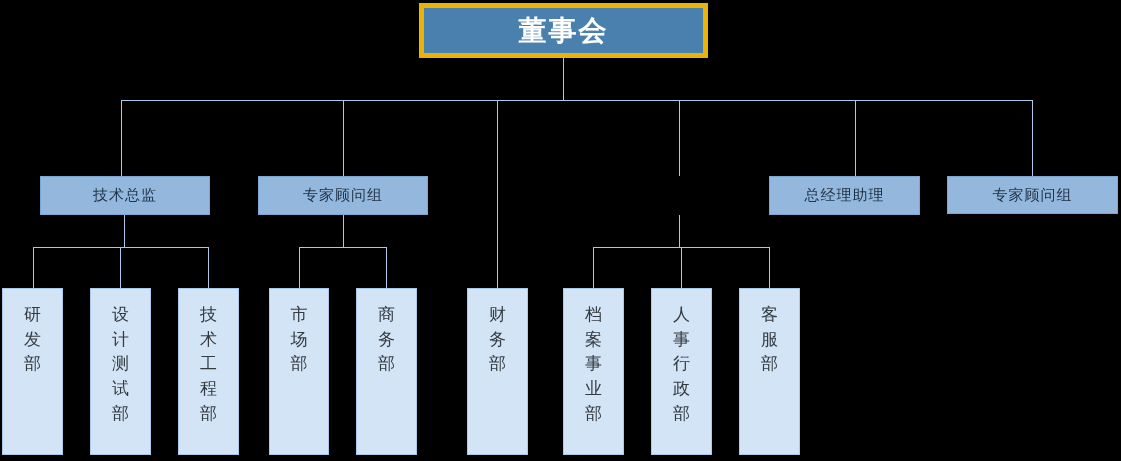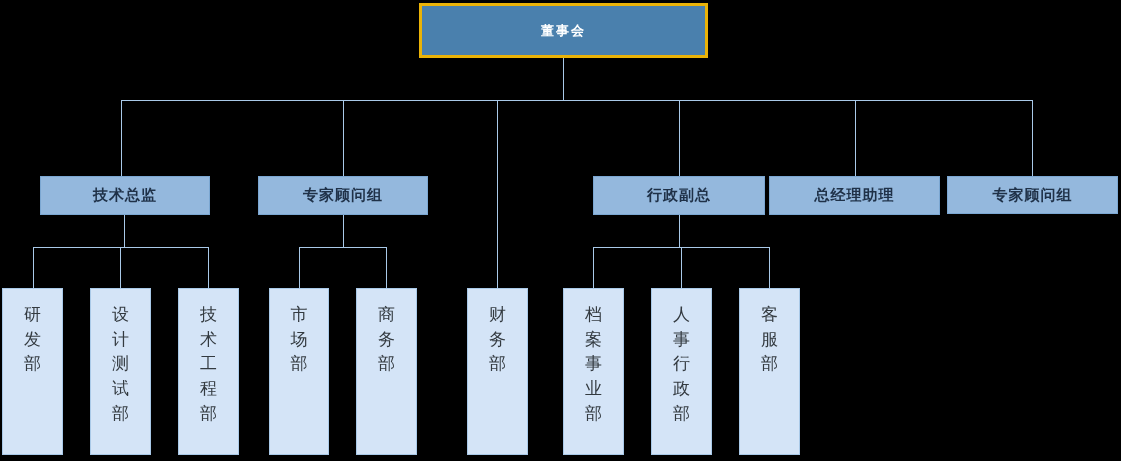--- a/index.html
+++ b/index.html
@@ -22,32 +22,32 @@
     position: absolute;
     box-sizing: border-box;
     display: flex;
     align-items: center;
     justify-content: center;
     text-align: center;
   }
 
   .node.level-0 {
     background: #4a80ad;
-    border: 3px solid #eab308;
+    border: 5px solid #eab308;
     color: #ffffff;
     font-weight: bold;
-    font-size: 13px;
+    font-size: 28px;
     letter-spacing: 2px;
   }
 
   .node.level-1 {
     background: #94b8dd;
     border: 1px solid #7ba7d2;
     color: #1f3148;
-    font-weight: bold;
+    font-weight: normal;
     font-size: 15px;
     letter-spacing: 1px;
   }
 
   .node.level-2 {
     background: #d4e4f7;
     border: 1px solid #a9c9e8;
     color: #333a40;
     font-weight: normal;
     font-size: 17px;
@@ -108,24 +108,21 @@
   <div class="node level-0" style="left:419px; top:3px; width:289px; height:55px;">
     <span>董事会</span>
   </div>
 
   <div class="node level-1" style="left:40px; top:176px; width:170px; height:39px;">
     <span>技术总监</span>
   </div>
   <div class="node level-1" style="left:258px; top:176px; width:170px; height:39px;">
     <span>专家顾问组</span>
   </div>
-  <div class="node level-1" style="left:593px; top:176px; width:172px; height:39px;">
-    <span>行政副总</span>
-  </div>
-  <div class="node level-1" style="left:769px; top:176px; width:171px; height:39px;">
+  <div class="node level-1" style="left:769px; top:176px; width:151px; height:39px;">
     <span>总经理助理</span>
   </div>
   <div class="node level-1" style="left:947px; top:176px; width:171px; height:38px;">
     <span>专家顾问组</span>
   </div>
 
   <div class="node level-2" style="left:2px; top:288px; width:61px; height:167px;">
     <span class="vtext">
         <span>研</span>
         <span>发</span>

